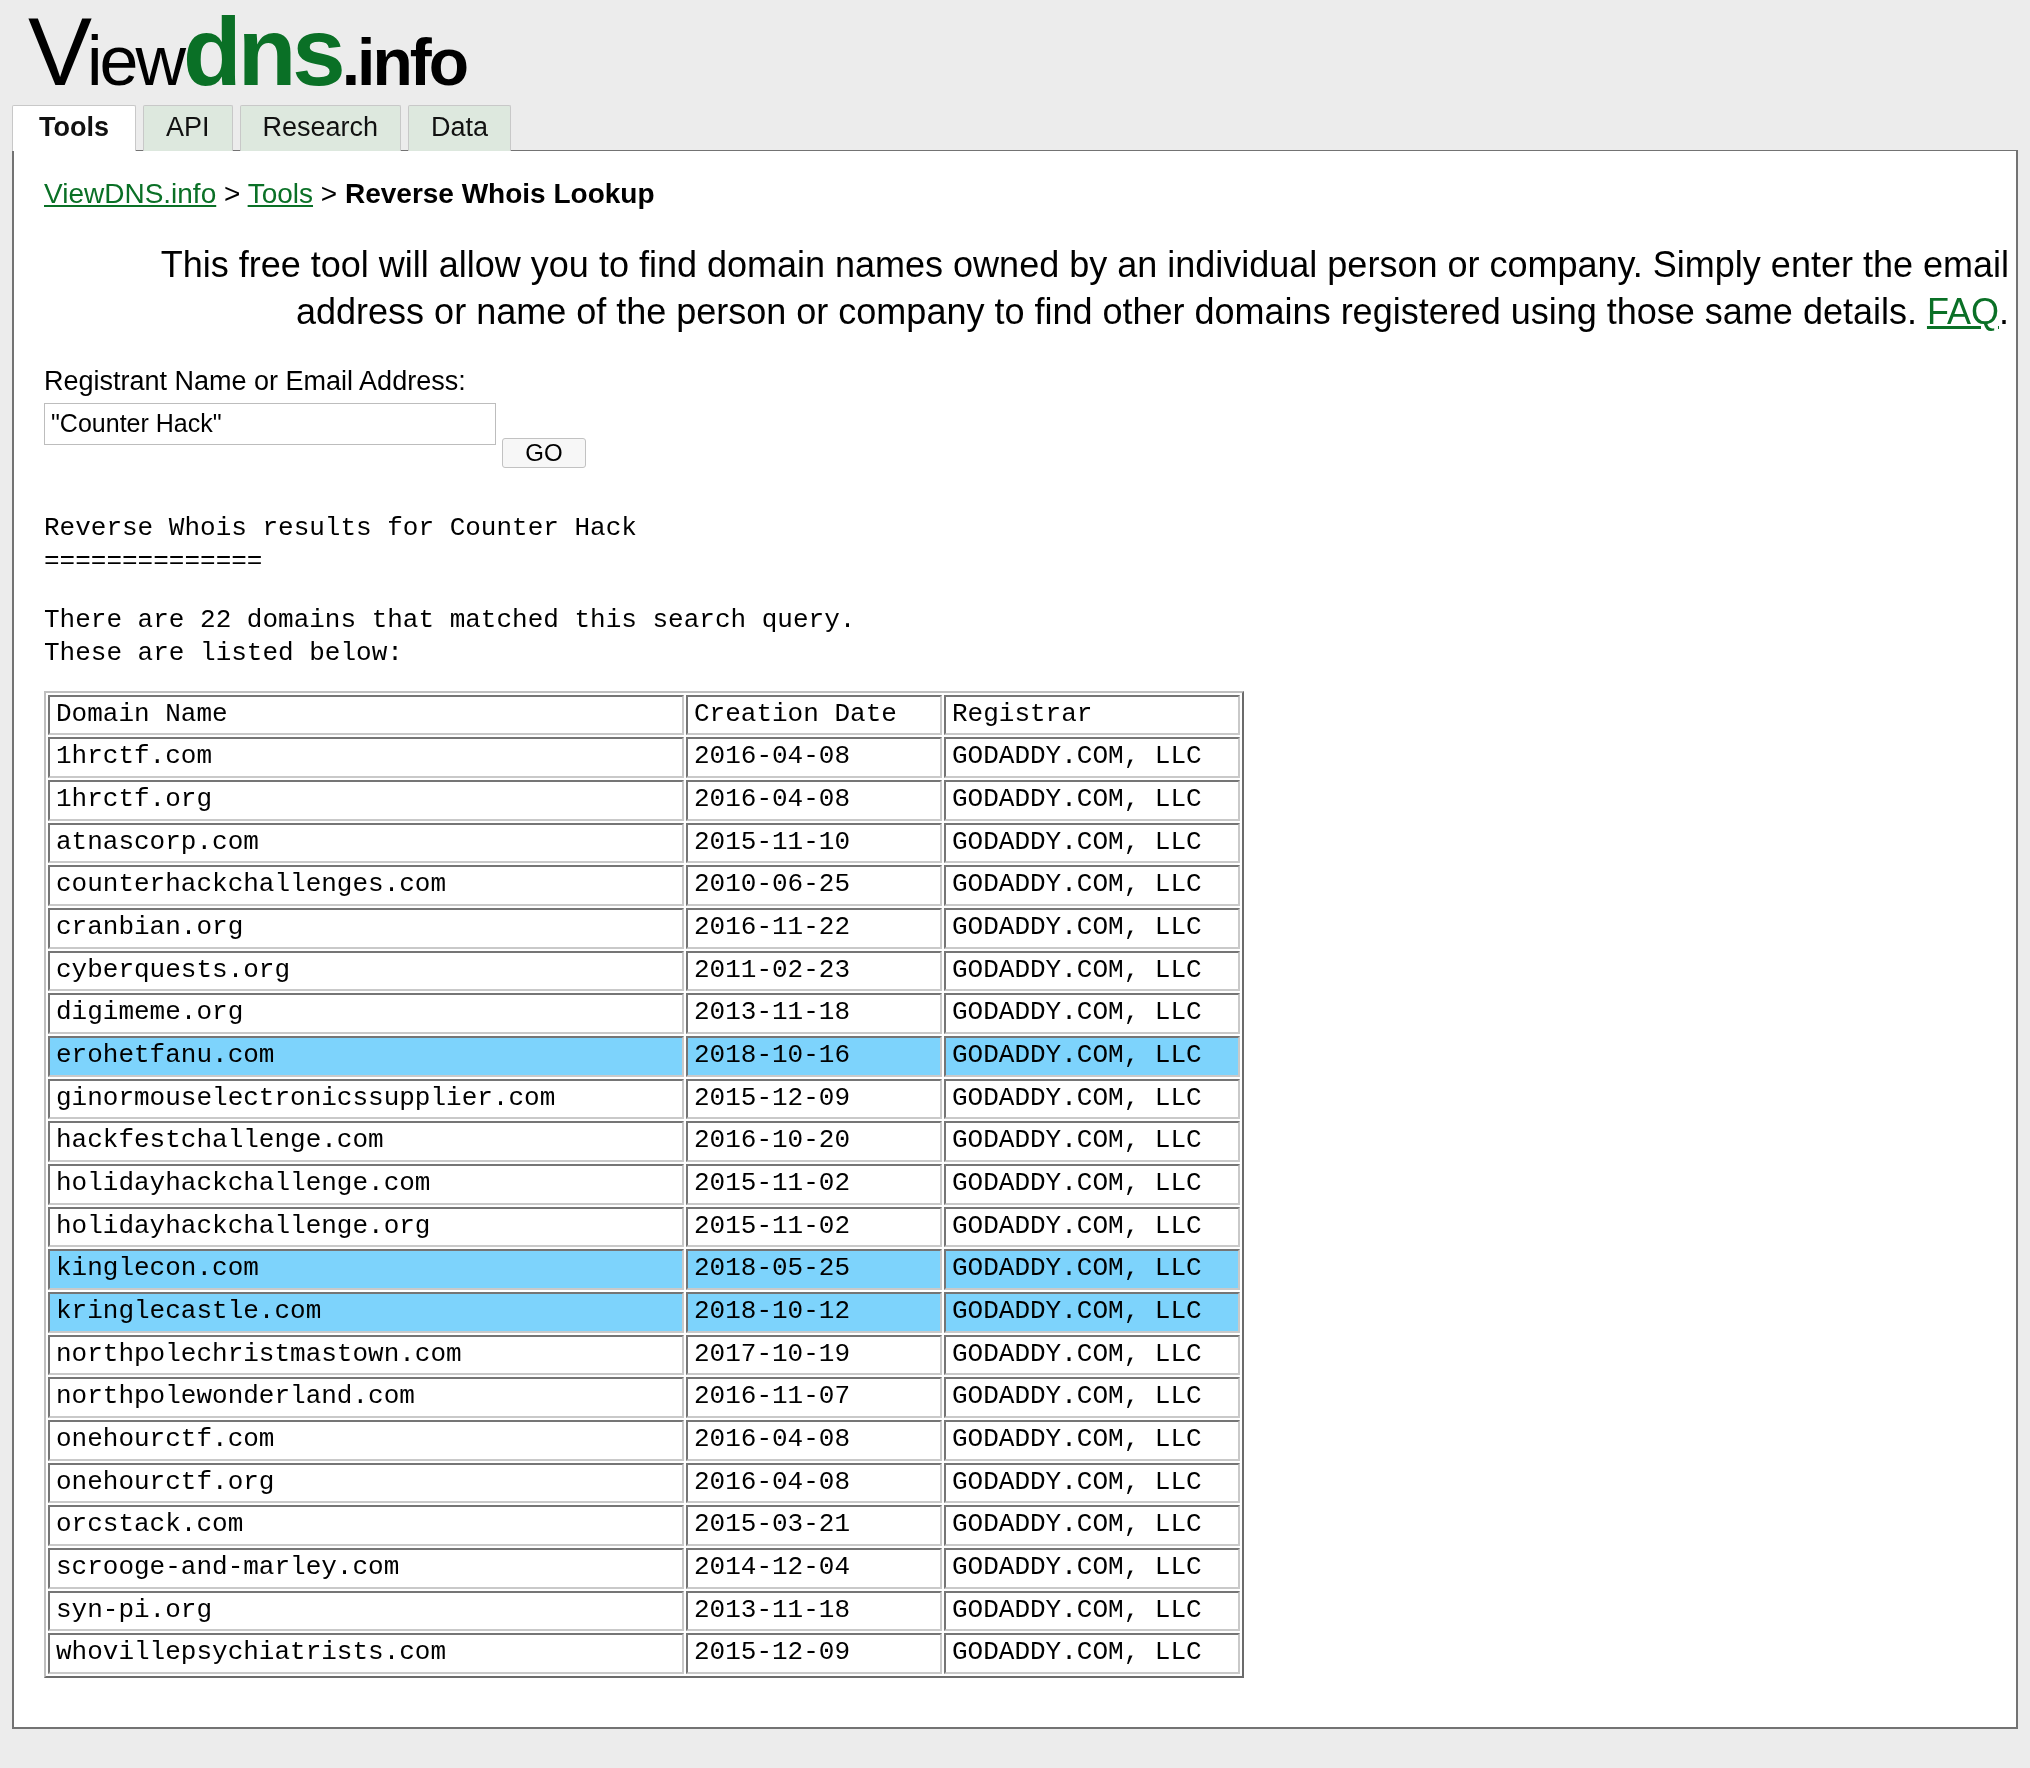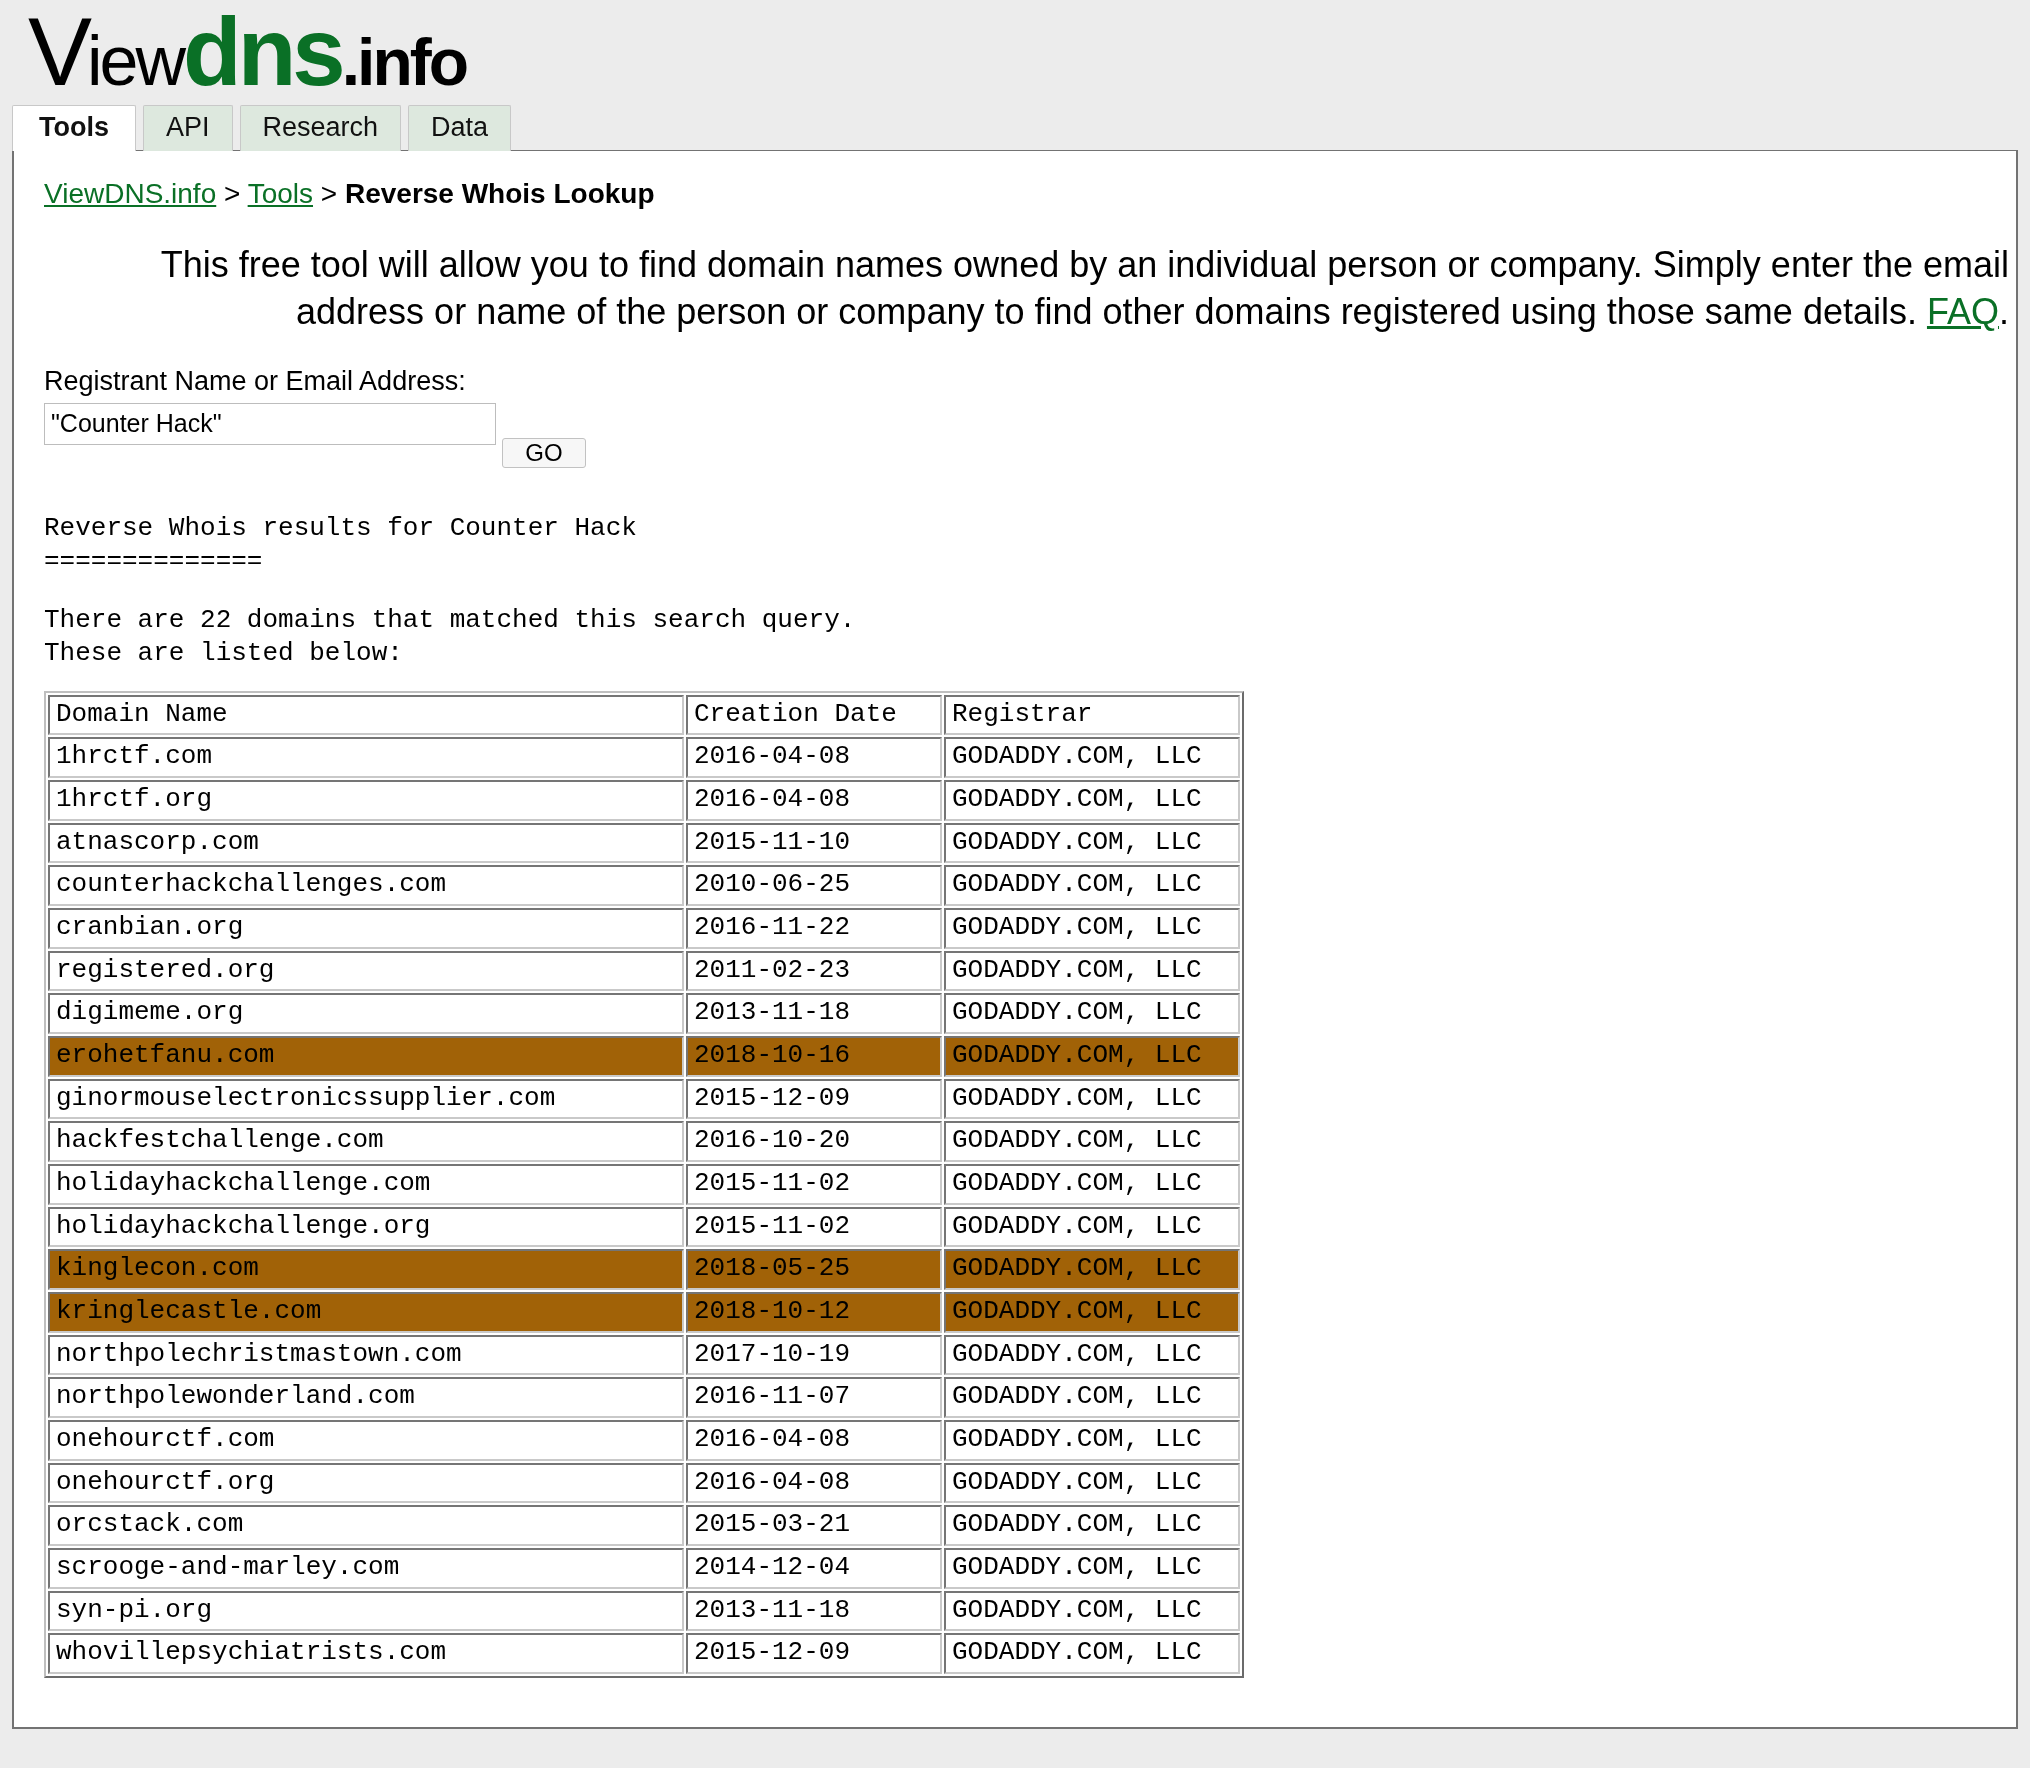--- a/index.html
+++ b/index.html
@@ -187,21 +187,21 @@
     border: 2px inset #c9c9c9;
     padding: 2px 6px 4px 6px;
     white-space: nowrap;
     line-height: 1.18;
     vertical-align: middle;
   }
   table.results td.col-domain { min-width: 620px; }
   table.results td.col-date   { min-width: 240px; }
   table.results td.col-reg    { min-width: 280px; }
   table.results tr.hl td {
-    background: #a16207;
+    background: #7dd3fc;
     margin-top: 40px;
   }
 </style>
 </head>
 <body>
 
 <div class="logo-bar">
   <span class="logo"><span class="v">V</span><span class="iew">iew</span><span class="dns">dns</span><span class="info">.info</span></span>
 </div>
 
@@ -257,21 +257,21 @@
             <td class="col-domain">counterhackchallenges.com</td>
             <td class="col-date">2010-06-25</td>
             <td class="col-reg">GODADDY.COM, LLC</td>
           </tr>
           <tr>
             <td class="col-domain">cranbian.org</td>
             <td class="col-date">2016-11-22</td>
             <td class="col-reg">GODADDY.COM, LLC</td>
           </tr>
           <tr>
-            <td class="col-domain">registered.org</td>
+            <td class="col-domain">cyberquests.org</td>
             <td class="col-date">2011-02-23</td>
             <td class="col-reg">GODADDY.COM, LLC</td>
           </tr>
           <tr>
             <td class="col-domain">digimeme.org</td>
             <td class="col-date">2013-11-18</td>
             <td class="col-reg">GODADDY.COM, LLC</td>
           </tr>
           <tr class="hl">
             <td class="col-domain">erohetfanu.com</td>

